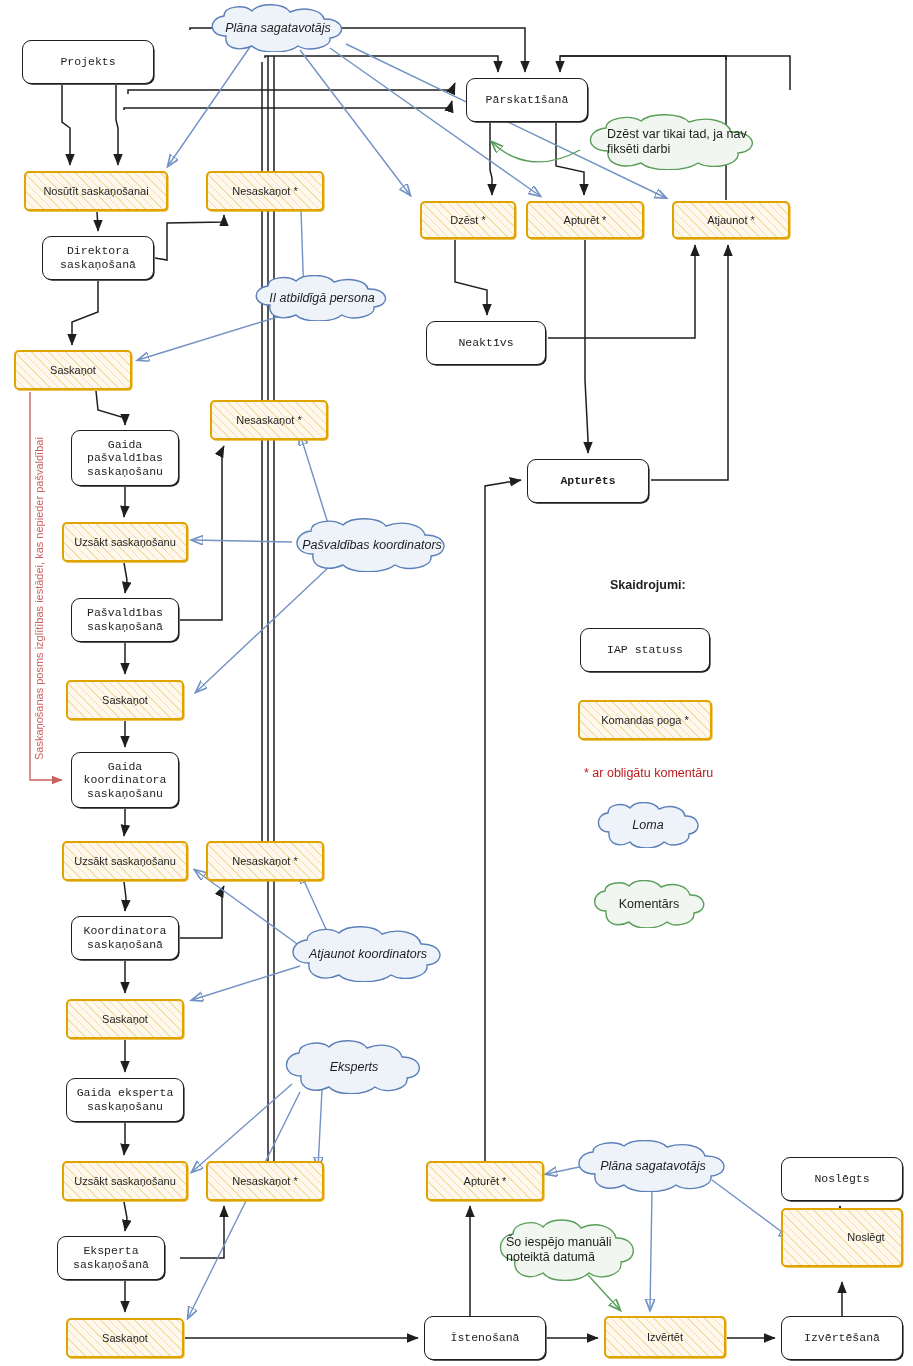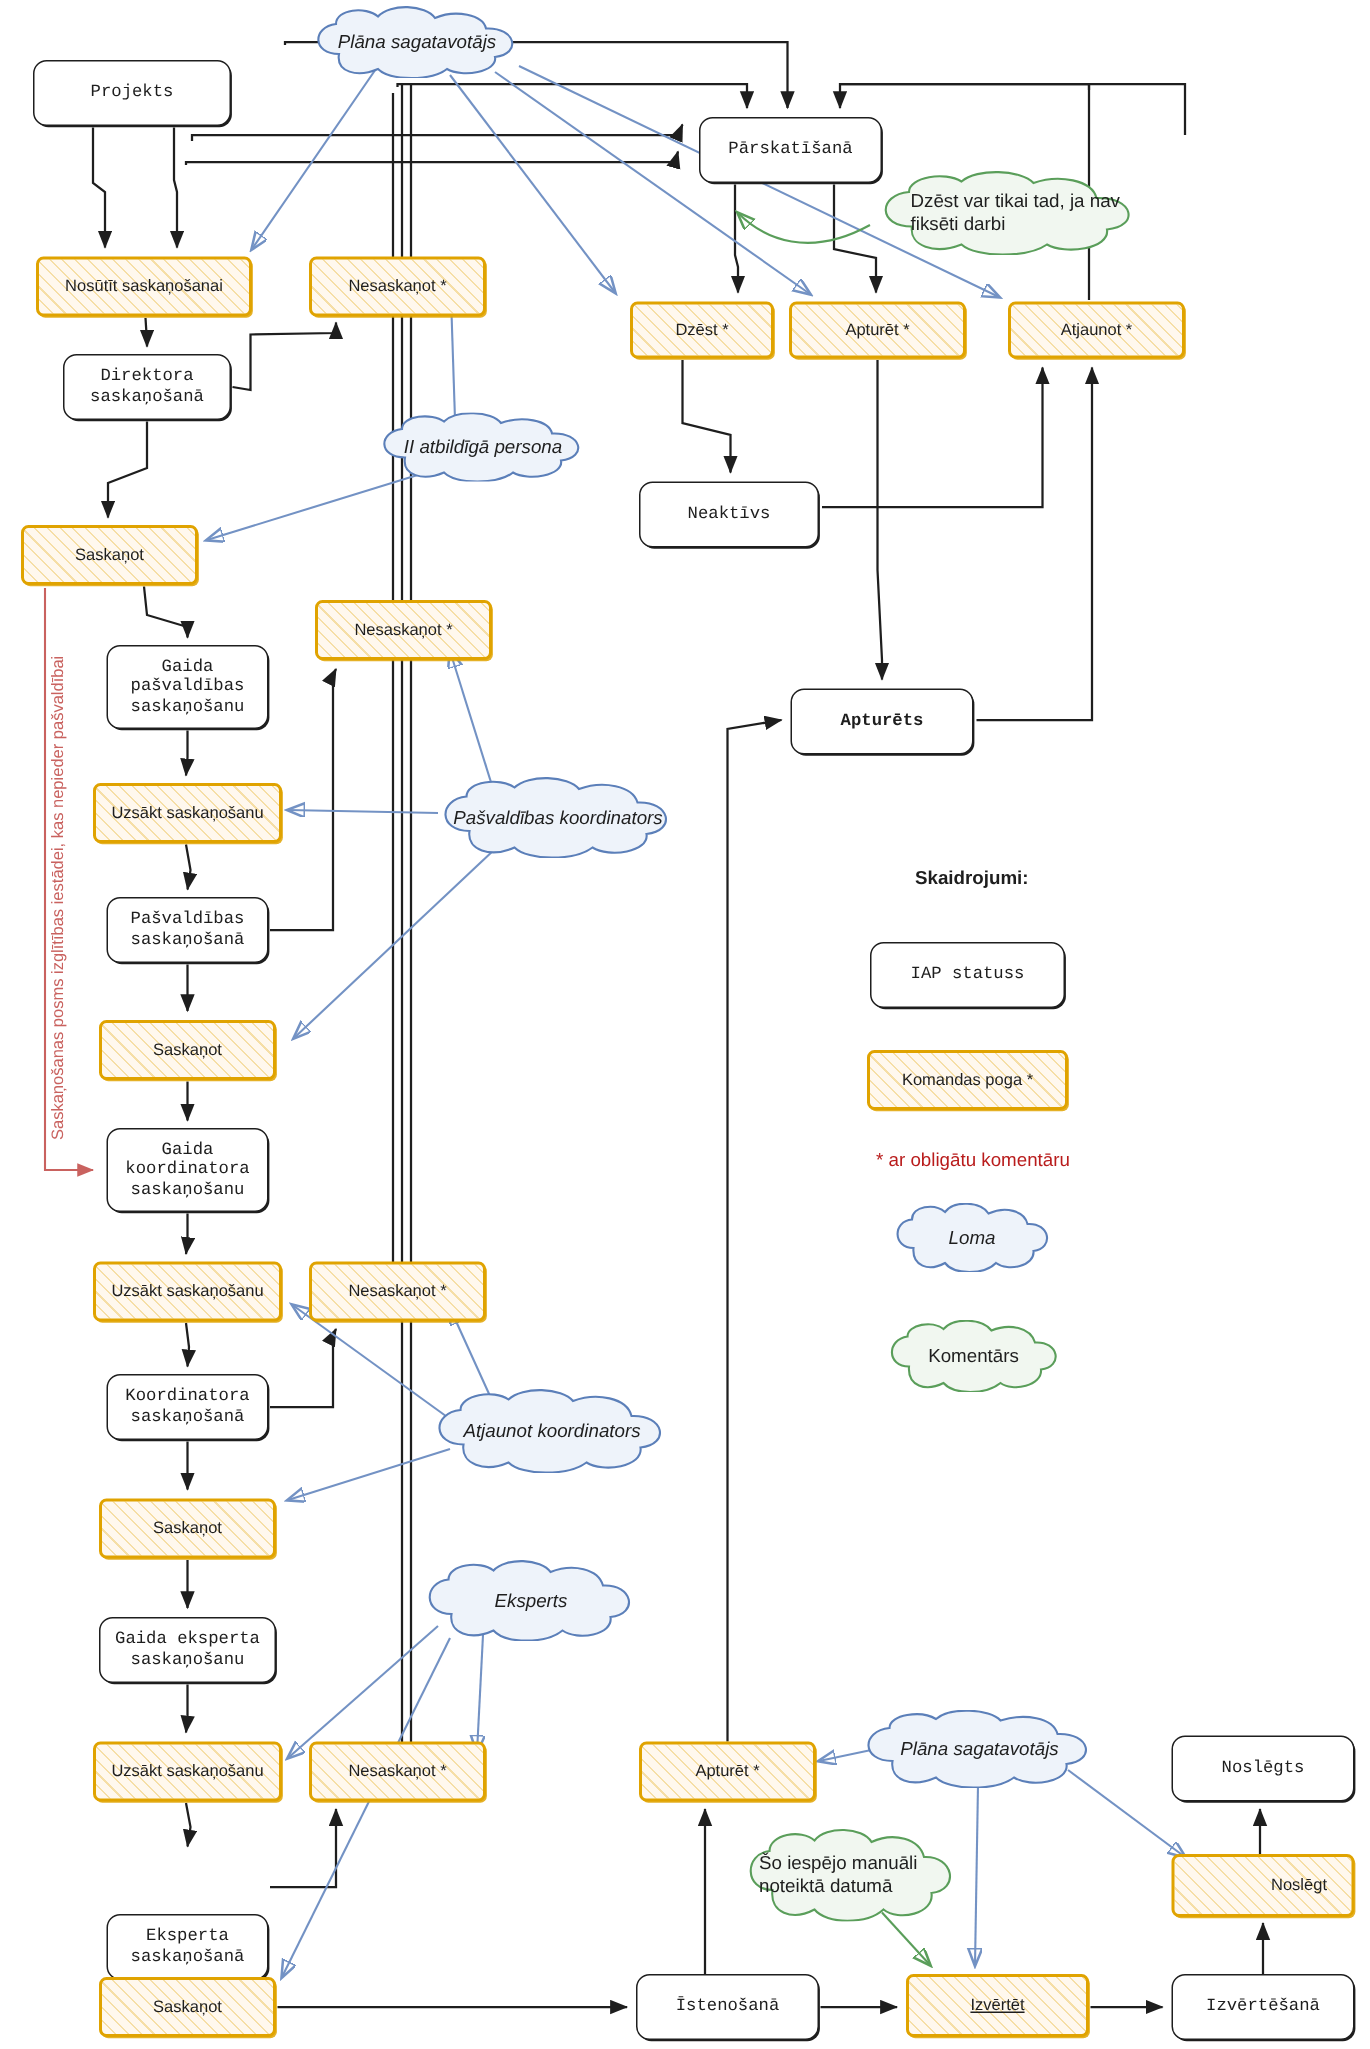--- a/index.html
+++ b/index.html
@@ -191,21 +191,21 @@
 saskaņošanu</span></div>
   <div class="node status" style="left:71px;top:598px;width:108px;height:44px;white-space:pre-line;"><span>Pašvaldības
 saskaņošanā</span></div>
   <div class="node status" style="left:71px;top:752px;width:108px;height:56px;white-space:pre-line;"><span>Gaida
 koordinatora
 saskaņošanu</span></div>
   <div class="node status" style="left:71px;top:916px;width:108px;height:44px;white-space:pre-line;"><span>Koordinatora
 saskaņošanā</span></div>
   <div class="node status" style="left:66px;top:1078px;width:118px;height:44px;white-space:pre-line;"><span>Gaida eksperta
 saskaņošanu</span></div>
-  <div class="node status" style="left:71px;top:1236px;width:108px;height:44px;white-space:pre-line;margin-top:40px;"><span>Eksperta
+  <div class="node status" style="left:57px;top:1236px;width:108px;height:44px;white-space:pre-line;"><span>Eksperta
 saskaņošanā</span></div>
   <div class="node status" style="left:424px;top:1316px;width:122px;height:44px;">
       <span>Īstenošanā</span>
     </div>
   <div class="node status" style="left:781px;top:1316px;width:122px;height:44px;">
       <span>Izvērtēšanā</span>
     </div>
   <div class="node status" style="left:781px;top:1157px;width:122px;height:44px;">
       <span>Noslēgts</span>
     </div>
@@ -251,24 +251,24 @@
     </div>
   <div class="node cmd" style="left:206px;top:1161px;width:118px;height:40px;">
       <span>Nesaskaņot *</span>
     </div>
   <div class="node cmd" style="left:426px;top:1161px;width:118px;height:40px;">
       <span>Apturēt *</span>
     </div>
   <div class="node cmd" style="left:66px;top:1318px;width:118px;height:40px;">
       <span>Saskaņot</span>
     </div>
-  <div class="node cmd" style="left:604px;top:1316px;width:122px;height:42px;text-decoration:underline;">
+  <div class="node cmd" style="left:604px;top:1316px;width:122px;height:42px;">
       <span>Izvērtēt</span>
     </div>
-  <div class="node cmd" style="left:781px;top:1236px;width:122px;height:42px;padding-left:48px;">
+  <div class="node cmd" style="left:781px;top:1208px;width:122px;height:59px;padding-left:48px;">
       <span>Noslēgt</span>
     </div>
 
   <div class="cloud role" style="left:204px;top:4px;width:148px;height:48px;">
     <svg viewBox="0 0 148 48" preserveAspectRatio="none">
         <path d="M22,32 C4,32 4,14 20,12 C20,2 40,0 48,7 C56,-2 80,-1 86,8 C100,2 118,6 120,15 C140,14 144,32 126,34 C128,44 104,48 94,42 C84,50 56,50 48,42 C34,48 20,44 22,32 Z" fill="#eef3fa" stroke="#5b7fb9" stroke-width="1.4"></path>
       </svg>
     <span>Plāna sagatavotājs</span>
   </div>
   <div class="cloud role" style="left:248px;top:275px;width:148px;height:46px;">

